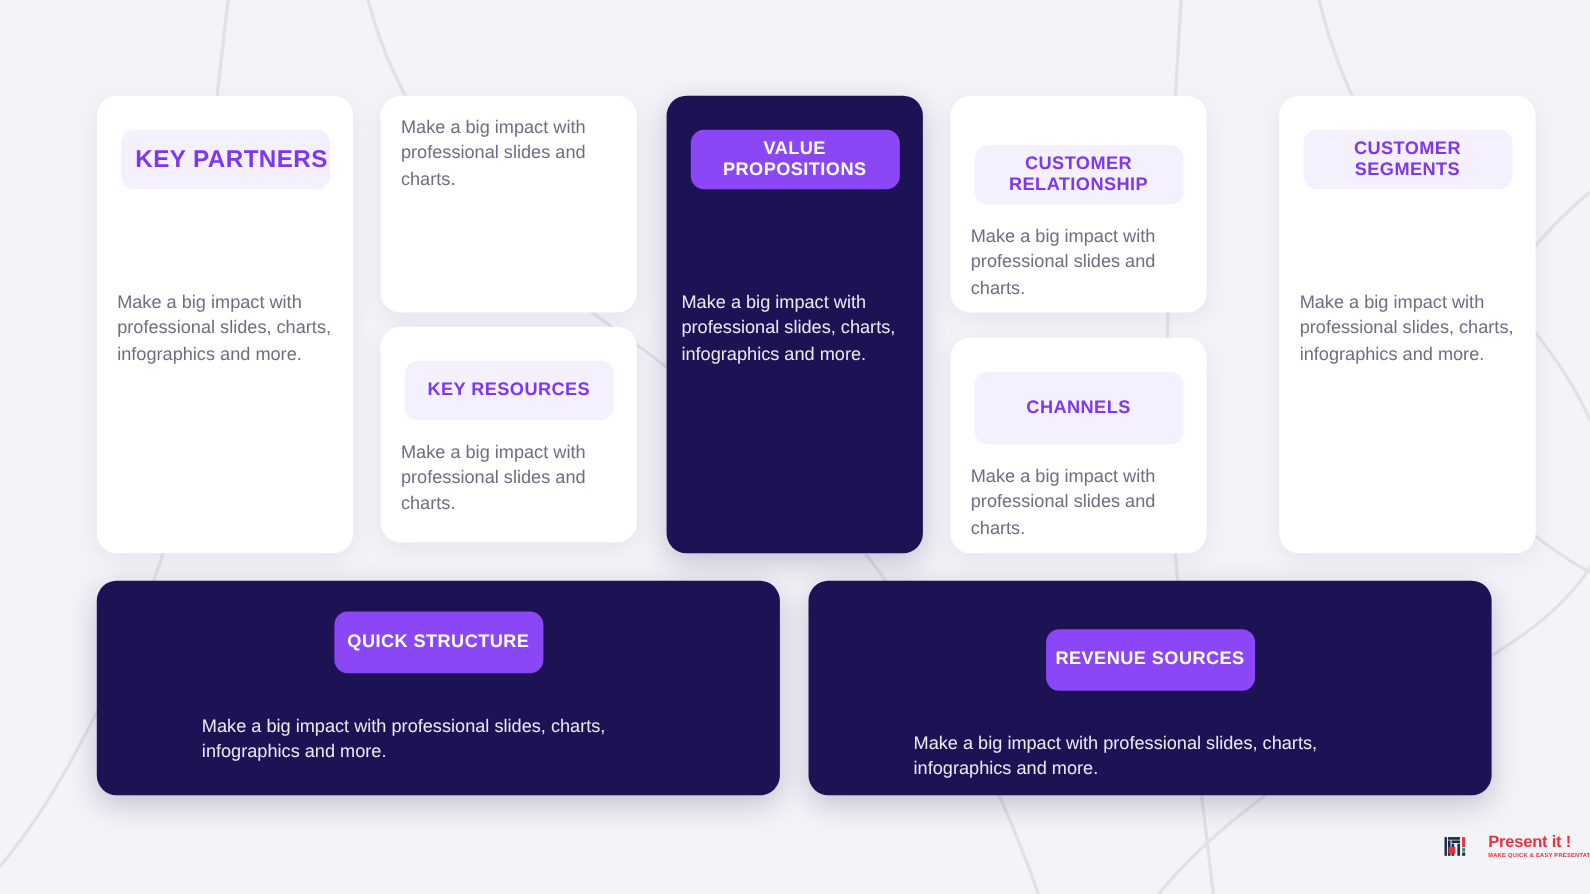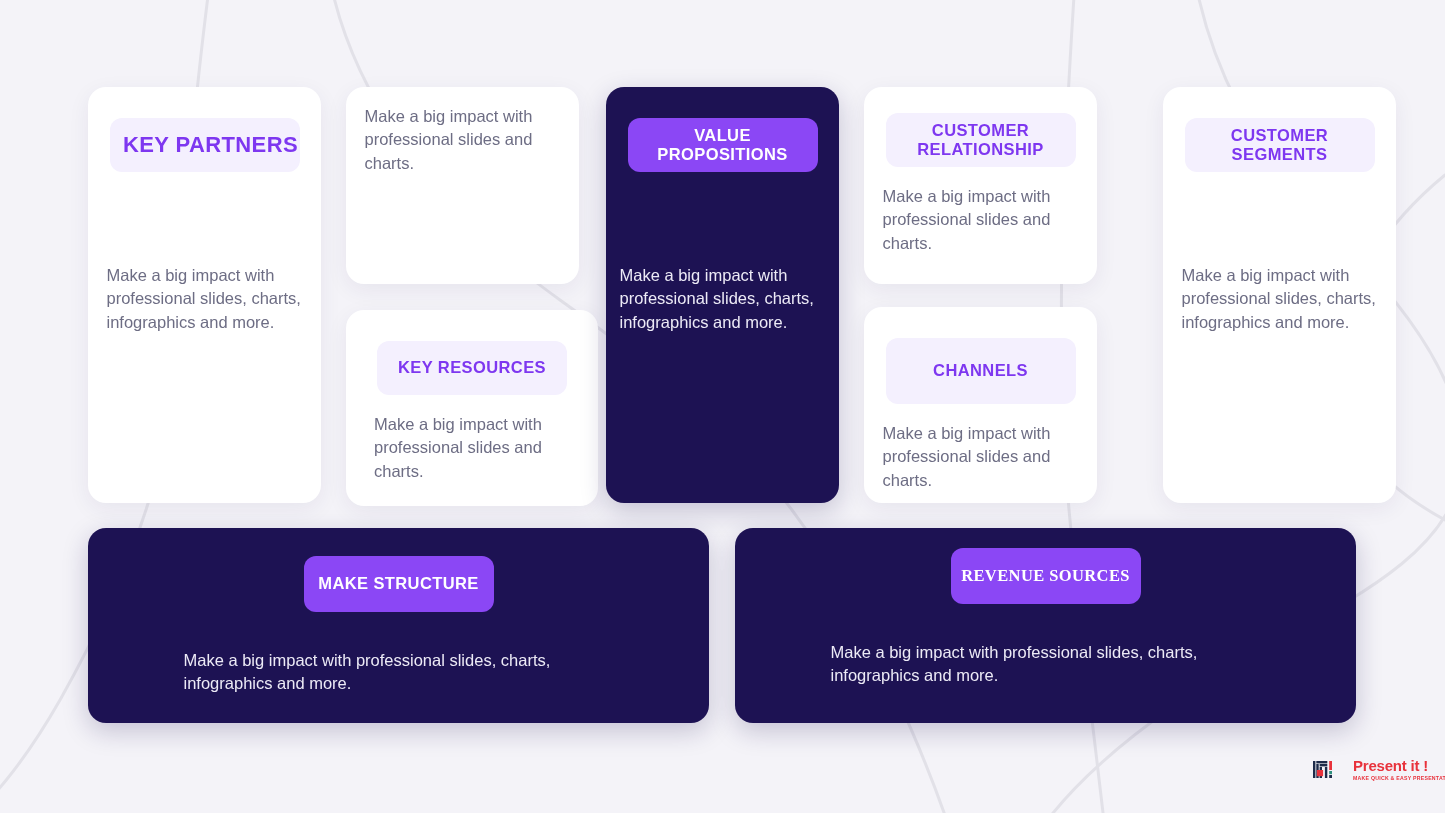--- a/index.html
+++ b/index.html
@@ -106,22 +106,22 @@
     width: 190px; height: 54px;
     font-size: 16.5px;
   }
   #card-key-activities .body-text {
     margin-top: 18px;
     width: 196px;
   }
 
   
   #card-key-resources {
-    left: 346px; top: 310px;
-    width: 252px; height: 196px;
+    left: 346px; top: 297px;
+    width: 233px; height: 196px;
   }
   #card-key-resources .badge {
     margin-top: 31px;
     width: 190px; height: 54px;
     font-size: 16.5px;
   }
   #card-key-resources .body-text {
     margin-top: 18px;
     width: 196px;
   }
@@ -140,21 +140,21 @@
     margin-top: 92px;
     width: 206px;
   }
 
   
   #card-customer-relationship {
     left: 864px; top: 87px;
     width: 233px; height: 197px;
   }
   #card-customer-relationship .badge {
-    margin-top: 26px;
+    margin-top: 45px;
     width: 190px; height: 54px;
     font-size: 16.5px;
   }
   #card-customer-relationship .body-text {
     margin-top: 18px;
     width: 196px;
   }
 
   
   #card-channels {
@@ -200,24 +200,23 @@
     margin-top: 37px;
     width: 430px;
   }
 
   
   #card-revenue-sources {
     left: 735px; top: 528px;
     width: 621px; height: 195px;
   }
   #card-revenue-sources .badge {
-    margin-top: 20px;
+    margin-top: 44px;
     width: 190px; height: 56px;
     font-size: 16.5px;
-    font-family: Liberation Serif, serif;
   }
   #card-revenue-sources .body-text {
     margin-top: 37px;
     width: 430px;
   }
 
   
   #brand-logo {
     position: absolute;
     left: 1313px;
@@ -293,21 +292,21 @@
     <div class="badge light">CHANNELS</div>
     <div class="body-text">Make a big impact with professional slides and charts.</div>
   </div>
 
   <div class="card" id="card-customer-segments">
     <div class="badge light">CUSTOMER SEGMENTS</div>
     <div class="body-text">Make a big impact with professional slides, charts, infographics and more.</div>
   </div>
 
   <div class="card dark" id="card-cost-structure">
-    <div class="badge solid">MAKE STRUCTURE</div>
+    <div class="badge solid">QUICK STRUCTURE</div>
     <div class="body-text on-dark">Make a big impact with professional slides, charts, infographics and more.</div>
   </div>
 
   <div class="card dark" id="card-revenue-sources">
     <div class="badge solid">REVENUE SOURCES</div>
     <div class="body-text on-dark">Make a big impact with professional slides, charts, infographics and more.</div>
   </div>
 
 </div>
 

